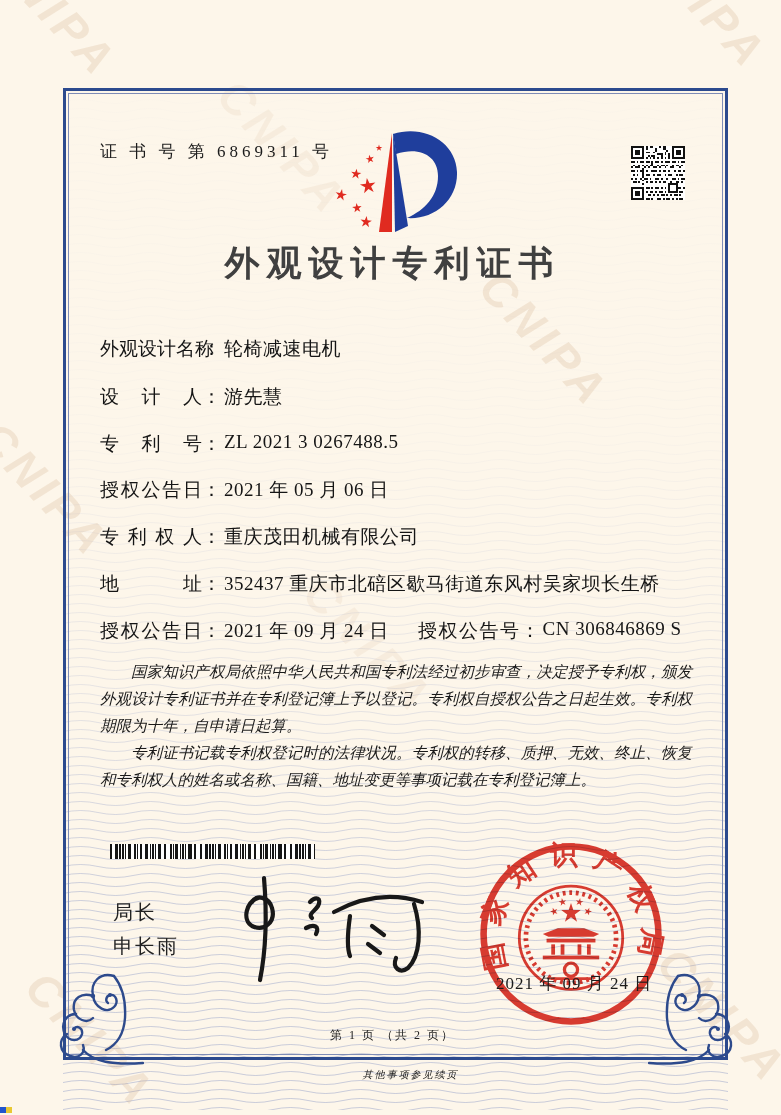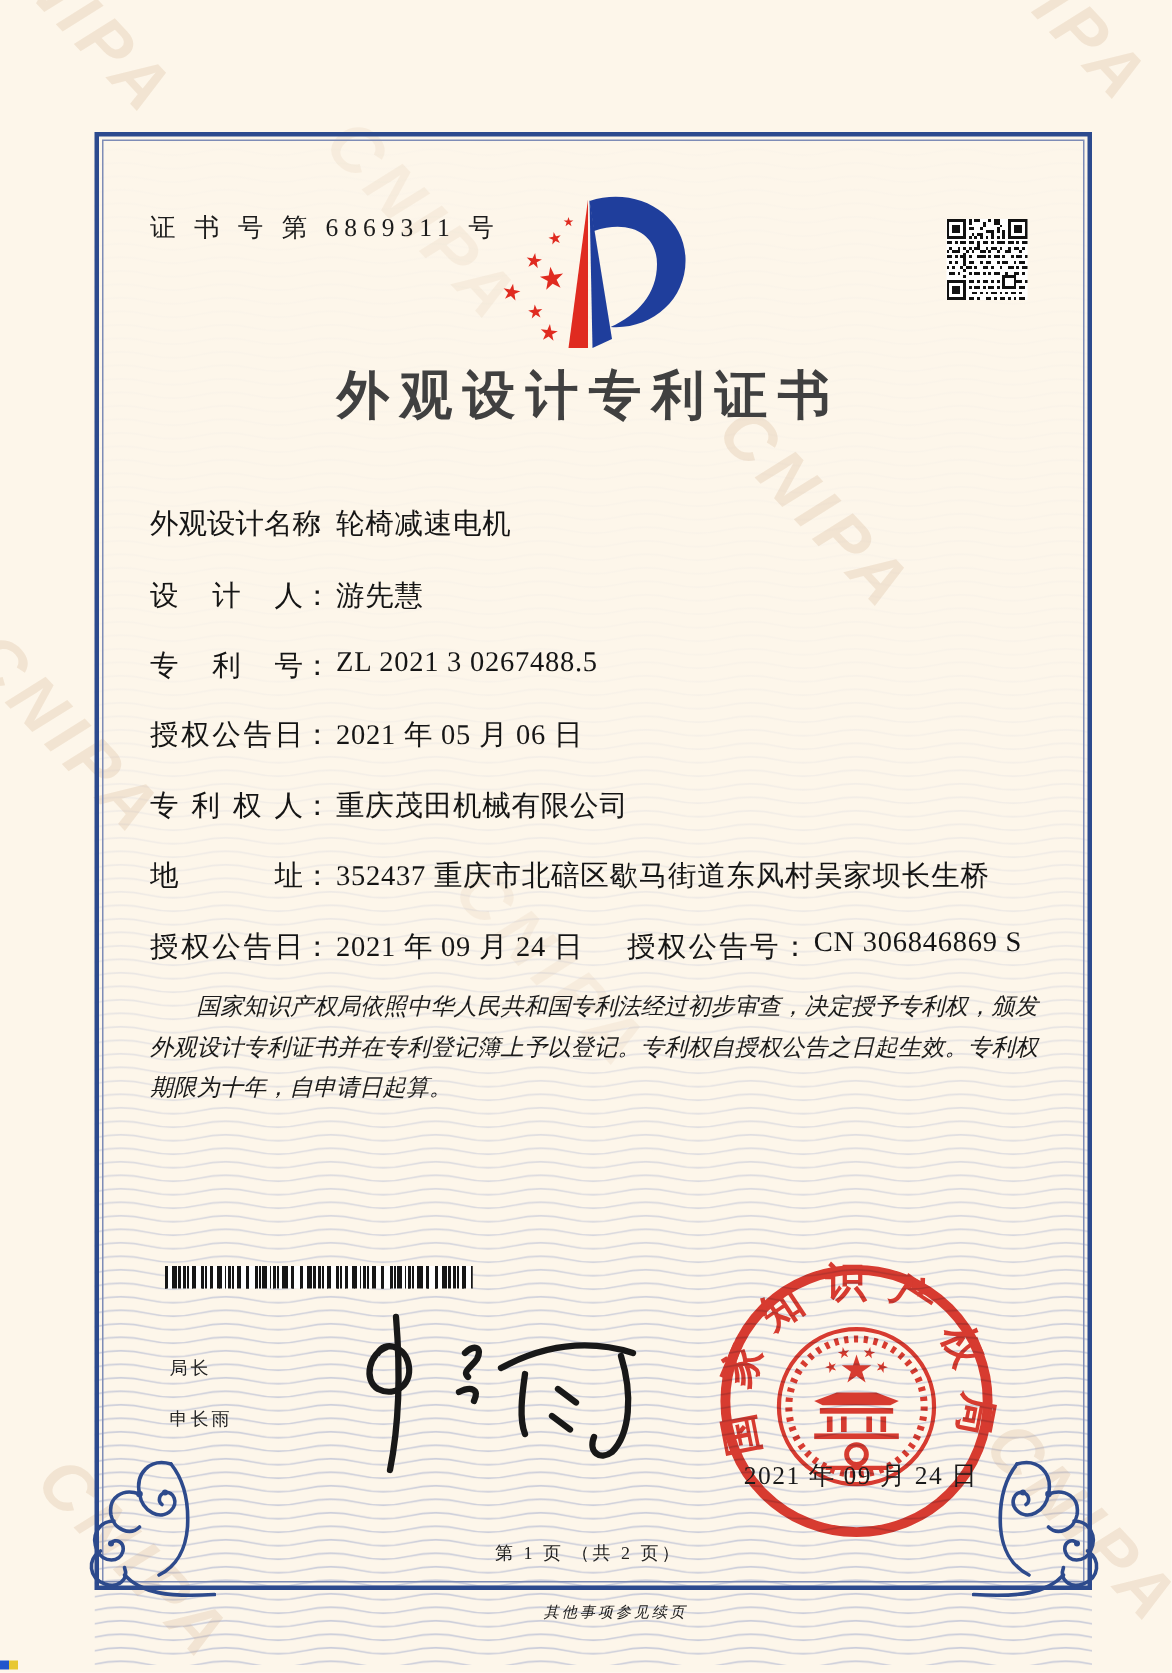--- a/index.html
+++ b/index.html
@@ -30,21 +30,21 @@
   .colon{display:inline-block;vertical-align:top;}
   .val{display:inline-block;vertical-align:top;margin-left:3px;letter-spacing:.5px;}
   .paras{position:absolute;left:100px;top:658px;width:592px;font-size:15.5px;line-height:27px;
          color:#1a1a1a;font-style:italic;text-align:justify;}
   .paras p{margin:0;text-indent:2em;}
   .barcode{position:absolute;left:110px;top:844px;width:205px;height:15px;background-color:#fff;
      background-image:repeating-linear-gradient(90deg,#151515 0 2px,transparent 2px 6px),
                       repeating-linear-gradient(90deg,#151515 0 1px,transparent 1px 5px),
                       repeating-linear-gradient(90deg,#151515 0 1px,transparent 1px 9px);}
   .signer{position:absolute;left:113px;top:895px;font-family:"Liberation Sans",sans-serif;
-          font-size:12px;color:#222;line-height:34px;letter-spacing:2px;}
+          font-size:20px;color:#222;line-height:34px;letter-spacing:2px;}
   .seal-date{position:absolute;left:482px;top:972px;width:184px;text-align:center;
              font-size:17px;color:#1b1b1b;letter-spacing:1px;z-index:8;}
   .pageinfo{position:absolute;left:63px;top:1027px;width:659px;text-align:center;
             font-size:12px;color:#222;letter-spacing:2px;}
   .contnote{position:absolute;left:0;top:1068px;width:781px;text-align:center;
             font-size:10px;color:#1a1a1a;font-style:italic;letter-spacing:2px;padding-left:20px;}
   .regmark{position:absolute;left:0;top:1107px;width:12px;height:6px;display:flex;}
   .regmark span{flex:1;}
   svg{display:block;}
 </style>
@@ -123,20 +123,21 @@
 </div>
 <div class="row" style="top:618px">
   <span class="lbl">授权公告日</span><span class="colon">：</span><span class="val">2021 年 09 月 24 日</span>
 </div>
 <div class="row" style="top:618px;left:398px">
   <span class="lbl2">授权公告号</span><span class="colon">：</span><span class="val">CN 306846869 S</span>
 </div>
 
 <div class="paras">
   <p>国家知识产权局依照中华人民共和国专利法经过初步审查，决定授予专利权，颁发外观设计专利证书并在专利登记簿上予以登记。专利权自授权公告之日起生效。专利权期限为十年，自申请日起算。</p>
+  <p>专利证书记载专利权登记时的法律状况。专利权的转移、质押、无效、终止、恢复和专利权人的姓名或名称、国籍、地址变更等事项记载在专利登记簿上。</p>
 </div>
 
 <div class="barcode"></div>
 
 <div class="signer">
   <div>局长</div>
   <div>申长雨</div>
 </div>
 
 <svg class="abs" style="left:222px;top:868px" width="210" height="118" viewBox="0 0 210 118">

